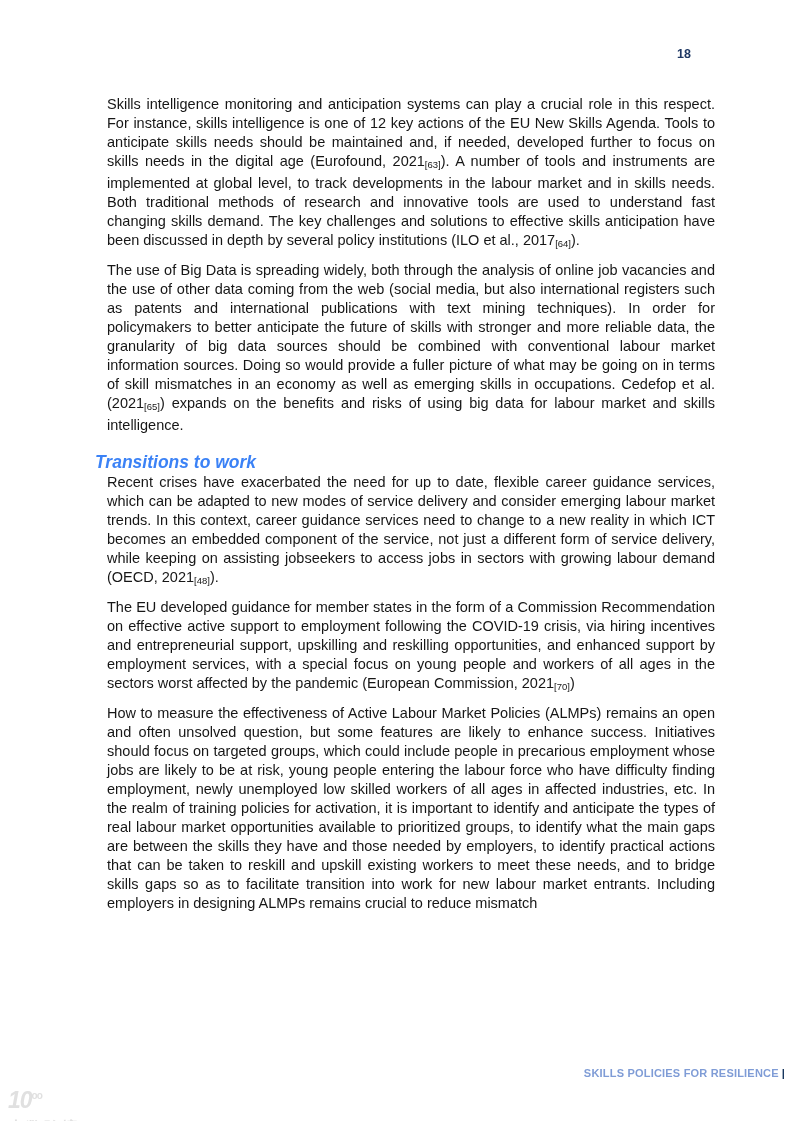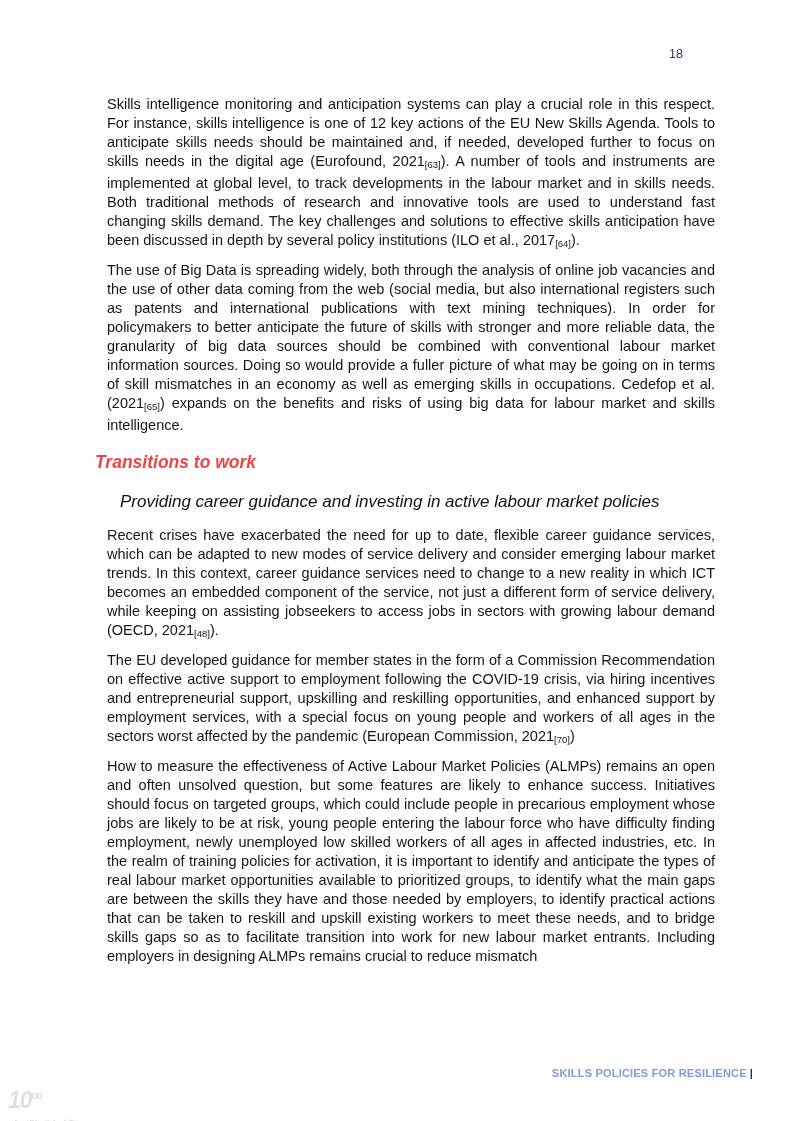--- a/index.html
+++ b/index.html
@@ -7,24 +7,24 @@
     width: 793px; height: 1121px;
     background: #ffffff;
     font-family: "Liberation Sans", sans-serif;
     position: relative;
     overflow: hidden;
   }
   .page { position: absolute; inset: 0; }
 
   .page-number {
     position: absolute;
-    top: 47px; right: 110px;
+    top: 47px; right: 102px;
     color: #1F3864;
     font-size: 12.5px;
-    font-weight: 400;
+    font-weight: 700;
   }
 
   .content {
     position: absolute;
     left: 95px; top: 95px;
     width: 620px;
     color: #161616;
   }
   .content p {
     font-size: 14.5px;
@@ -34,37 +34,37 @@
   }
   .cite {
     font-size: 9.5px;
     vertical-align: -2px;
   }
 
   .section-heading {
     font-size: 17.5px;
     font-style: italic;
     font-weight: 700;
-    color: #ef4444;
+    color: #3b82f6;
     margin: 16px 0 0 0;
     line-height: 22px;
   }
   .subsection-heading {
     font-size: 17px;
     font-style: italic;
     font-weight: 400;
     color: #111111;
     margin: 16px 0 11px 25px;
     max-width: 540px;
     line-height: 26px;
   }
 
   .footer {
     position: absolute;
-    top: 1067px; right: 40px;
+    top: 1067px; right: 8px;
     font-size: 11px;
     letter-spacing: 0.2px;
     color: #7F9CD6;
     font-weight: 600;
     white-space: nowrap;
     padding-left: 8px;
   }
   .footer-bar {
     color: #17365D;
     font-weight: 700;
@@ -104,21 +104,20 @@
 
   <main class="content">
 
     <div>
         <p><span>Skills intelligence monitoring and anticipation systems can play a crucial role in this respect. For instance, skills intelligence is one of 12 key actions of the EU New Skills Agenda. Tools to anticipate skills needs should be maintained and, if needed, developed further to focus on skills needs in the digital age (Eurofound, 2021</span><span class="cite">[63]</span><span>).  A number of tools and instruments are implemented at global level, to track developments in the labour market and in skills needs. Both traditional methods of research and innovative tools are used to understand fast changing skills demand. The key challenges and solutions to effective skills anticipation have been discussed in depth by several policy institutions (ILO et al., 2017</span><span class="cite">[64]</span><span>).</span></p>
         <p><span>The use of Big Data is spreading widely, both through the analysis of online job vacancies and the use of other data coming from the web (social media, but also international registers such as patents and international publications with text mining techniques). In order for policymakers to better anticipate the future of skills with stronger and more reliable data, the granularity of big data sources should be combined with conventional labour market information sources. Doing so would provide a fuller picture of what may be going on in terms of skill mismatches in an economy as well as emerging skills in occupations. Cedefop et al. (2021</span><span class="cite">[65]</span><span>) expands on the benefits and risks of using big data for labour market and skills intelligence.</span></p>
       </div>
 
     <h2 class="section-heading">Transitions to work</h2>
 
-    <h3 class="subsection-heading">Providing career guidance and investing in active labour market policies</h3>
 
     <div>
         <p><span>Recent crises have exacerbated the need for up to date, flexible career guidance services, which can be adapted to new modes of service delivery and consider emerging labour market trends. In this context, career guidance services need to change to a new reality in which ICT becomes an embedded component of the service, not just a different form of service delivery, while keeping on assisting jobseekers to access jobs in sectors with growing labour demand  (OECD, 2021</span><span class="cite">[48]</span><span>).</span></p>
         <p><span>The EU developed guidance for member states in the form of a Commission Recommendation on effective active support to employment following the COVID-19 crisis, via hiring incentives and entrepreneurial support, upskilling and reskilling opportunities, and enhanced support by employment services, with a special focus on young people and workers of all ages in the sectors worst affected by the pandemic (European Commission, 2021</span><span class="cite">[70]</span><span>)</span></p>
         <p><span>How to measure the effectiveness of Active Labour Market Policies (ALMPs) remains an open and often unsolved question, but some features are likely to enhance success. Initiatives should focus on targeted groups, which could include people in precarious employment whose jobs are likely to be at risk, young people entering the labour force who have difficulty finding employment, newly unemployed low skilled workers of all ages in affected industries, etc.  In the realm of training policies for activation, it is important to identify and anticipate the types of real labour market opportunities available to prioritized groups, to identify what the main gaps are between the skills they have and those needed by employers, to identify practical actions that can be taken to reskill and upskill existing workers to meet these needs, and to bridge skills gaps so as to facilitate transition into work for new labour market entrants. Including employers in designing ALMPs remains crucial to reduce mismatch</span></p>
       </div>
 
   </main>
 
   <footer class="footer">

